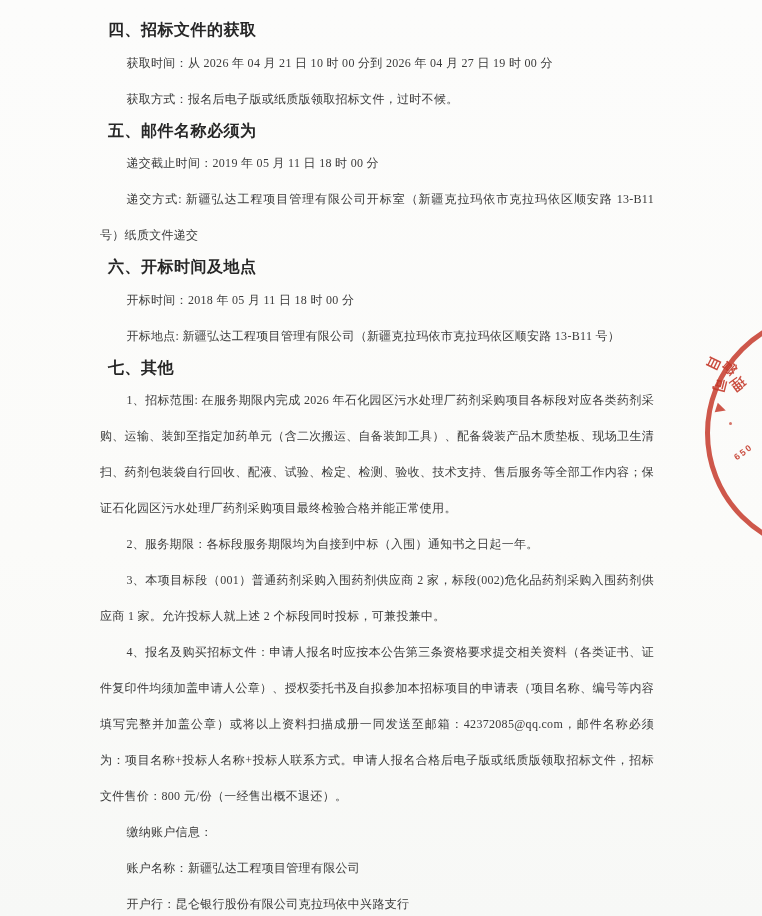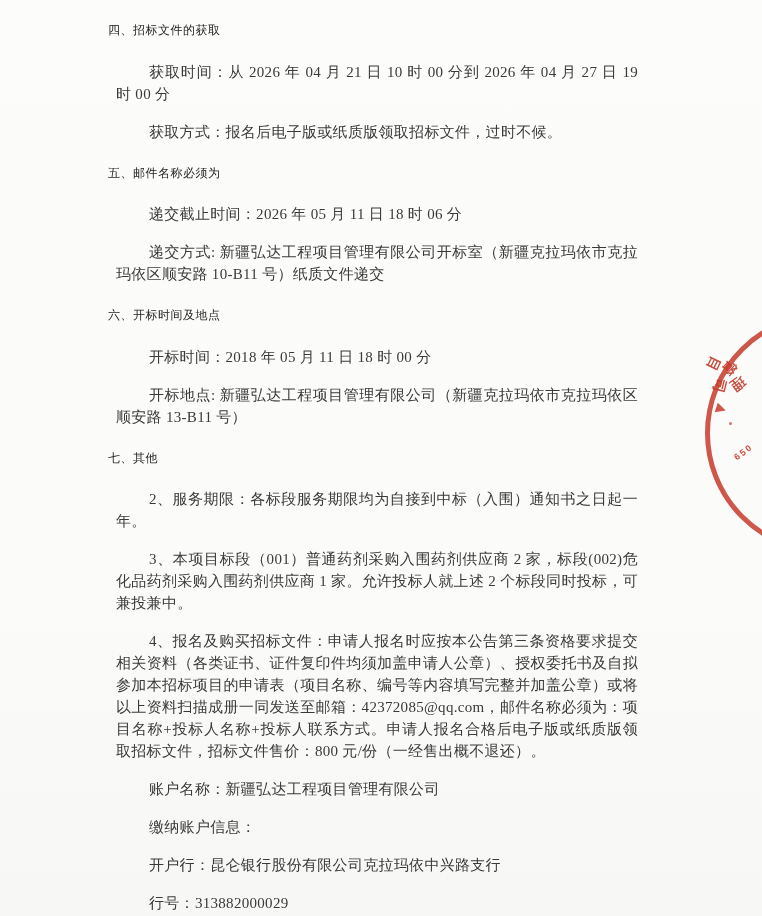--- a/index.html
+++ b/index.html
@@ -13,31 +13,31 @@
     font-family:"Liberation Serif","DejaVu Serif",serif;
     color:var(--text-color);
   }
   .content{
     position:absolute;
     left:0;top:0;
     padding:16px 108px 0 100px;
     width:554px;
   }
   .sec-heading{
-    font-size:12px;
-    font-weight:400;
+    font-size:16px;
+    font-weight:700;
     color:#262626;
     line-height:28.6px;
     margin:0 0 0 8px;
     letter-spacing:0.5px;
   }
   .para{
-    font-size:15px;
-    line-height:22px;
-    margin:16px;
+    font-size:12px;
+    line-height:36px;
+    margin:0;
     text-align:justify;
     text-indent:2.2em;
     letter-spacing:0.3px;
     word-break:break-all;
   }
   
   .stamp{position:absolute;left:0;top:0;width:762px;height:916px;pointer-events:none;}
   .stamp-ring{
     position:absolute;left:705px;top:312px;
     width:232px;height:232px;
@@ -91,37 +91,38 @@
   <div class="content">
 
     <section>
       <h2 class="sec-heading">四、招标文件的获取</h2>
       <p class="para">获取时间：从 2026 年 04 月 21 日 10 时 00 分到 2026 年 04 月 27 日 19 时 00 分</p>
       <p class="para">获取方式：报名后电子版或纸质版领取招标文件，过时不候。</p>
     </section>
 
     <section>
       <h2 class="sec-heading">五、邮件名称必须为</h2>
-      <p class="para">递交截止时间：2026 年 05 月 11 日 18 时 06 分</p>
-      <p class="para">递交方式: 新疆弘达工程项目管理有限公司开标室（新疆克拉玛依市克拉玛依区顺安路 10-B11 号）纸质文件递交</p>
+      <p class="para">递交截止时间：2019 年 05 月 11 日 18 时 00 分</p>
+      <p class="para">递交方式: 新疆弘达工程项目管理有限公司开标室（新疆克拉玛依市克拉玛依区顺安路 13-B11 号）纸质文件递交</p>
     </section>
 
     <section>
       <h2 class="sec-heading">六、开标时间及地点</h2>
       <p class="para">开标时间：2018 年 05 月 11 日 18 时 00 分</p>
       <p class="para">开标地点: 新疆弘达工程项目管理有限公司（新疆克拉玛依市克拉玛依区顺安路 13-B11 号）</p>
     </section>
 
     <section>
       <h2 class="sec-heading">七、其他</h2>
+      <p class="para">1、招标范围: 在服务期限内完成 2026 年石化园区污水处理厂药剂采购项目各标段对应各类药剂采购、运输、装卸至指定加药单元（含二次搬运、自备装卸工具）、配备袋装产品木质垫板、现场卫生清扫、药剂包装袋自行回收、配液、试验、检定、检测、验收、技术支持、售后服务等全部工作内容；保证石化园区污水处理厂药剂采购项目最终检验合格并能正常使用。</p>
       <p class="para">2、服务期限：各标段服务期限均为自接到中标（入围）通知书之日起一年。</p>
       <p class="para">3、本项目标段（001）普通药剂采购入围药剂供应商 2 家，标段(002)危化品药剂采购入围药剂供应商 1 家。允许投标人就上述 2 个标段同时投标，可兼投兼中。</p>
       <p class="para">4、报名及购买招标文件：申请人报名时应按本公告第三条资格要求提交相关资料（各类证书、证件复印件均须加盖申请人公章）、授权委托书及自拟参加本招标项目的申请表（项目名称、编号等内容填写完整并加盖公章）或将以上资料扫描成册一同发送至邮箱：42372085@qq.com，邮件名称必须为：项目名称+投标人名称+投标人联系方式。申请人报名合格后电子版或纸质版领取招标文件，招标文件售价：800 元/份（一经售出概不退还）。</p>
+      <p class="para">缴纳账户信息：</p>
       <p class="para">账户名称：新疆弘达工程项目管理有限公司</p>
-      <p class="para">缴纳账户信息：</p>
       <p class="para">开户行：昆仑银行股份有限公司克拉玛依中兴路支行</p>
       <p class="para">行号：313882000029</p>
 
     </section>
 
   </div>
 
   <div class="stamp">
     <div class="stamp-ring"></div>
     <span class="s-char s-c0">目</span>

